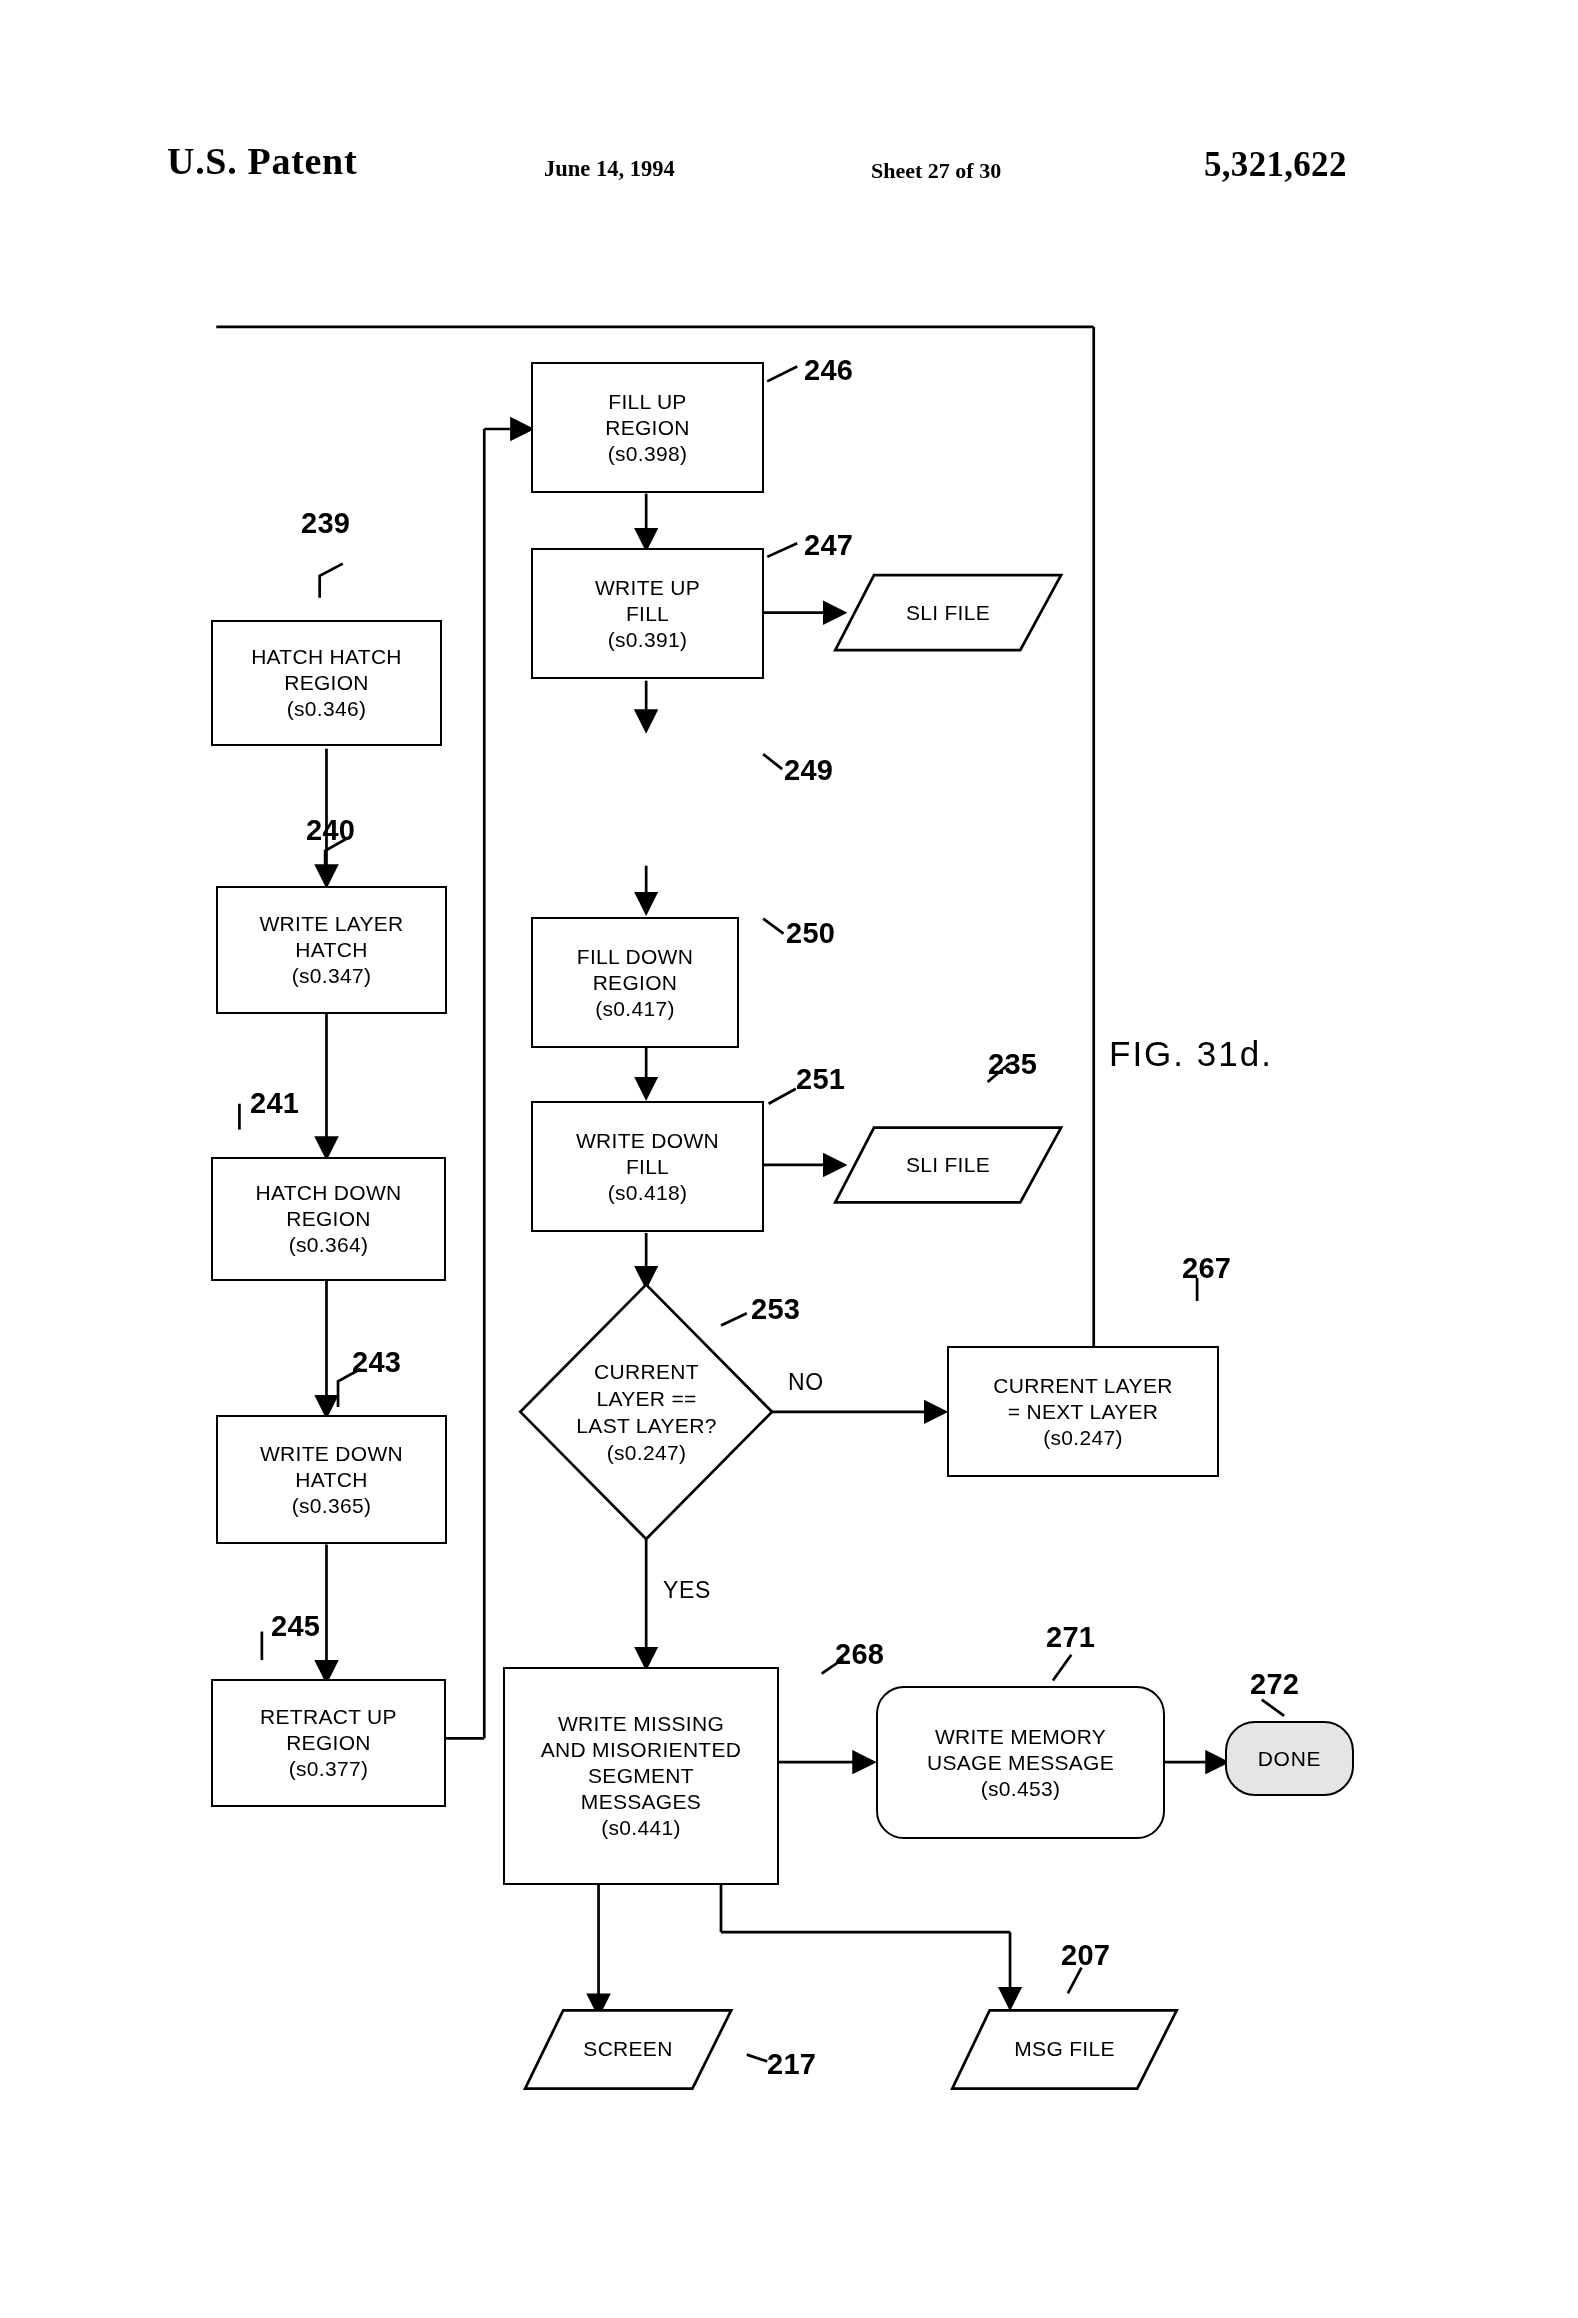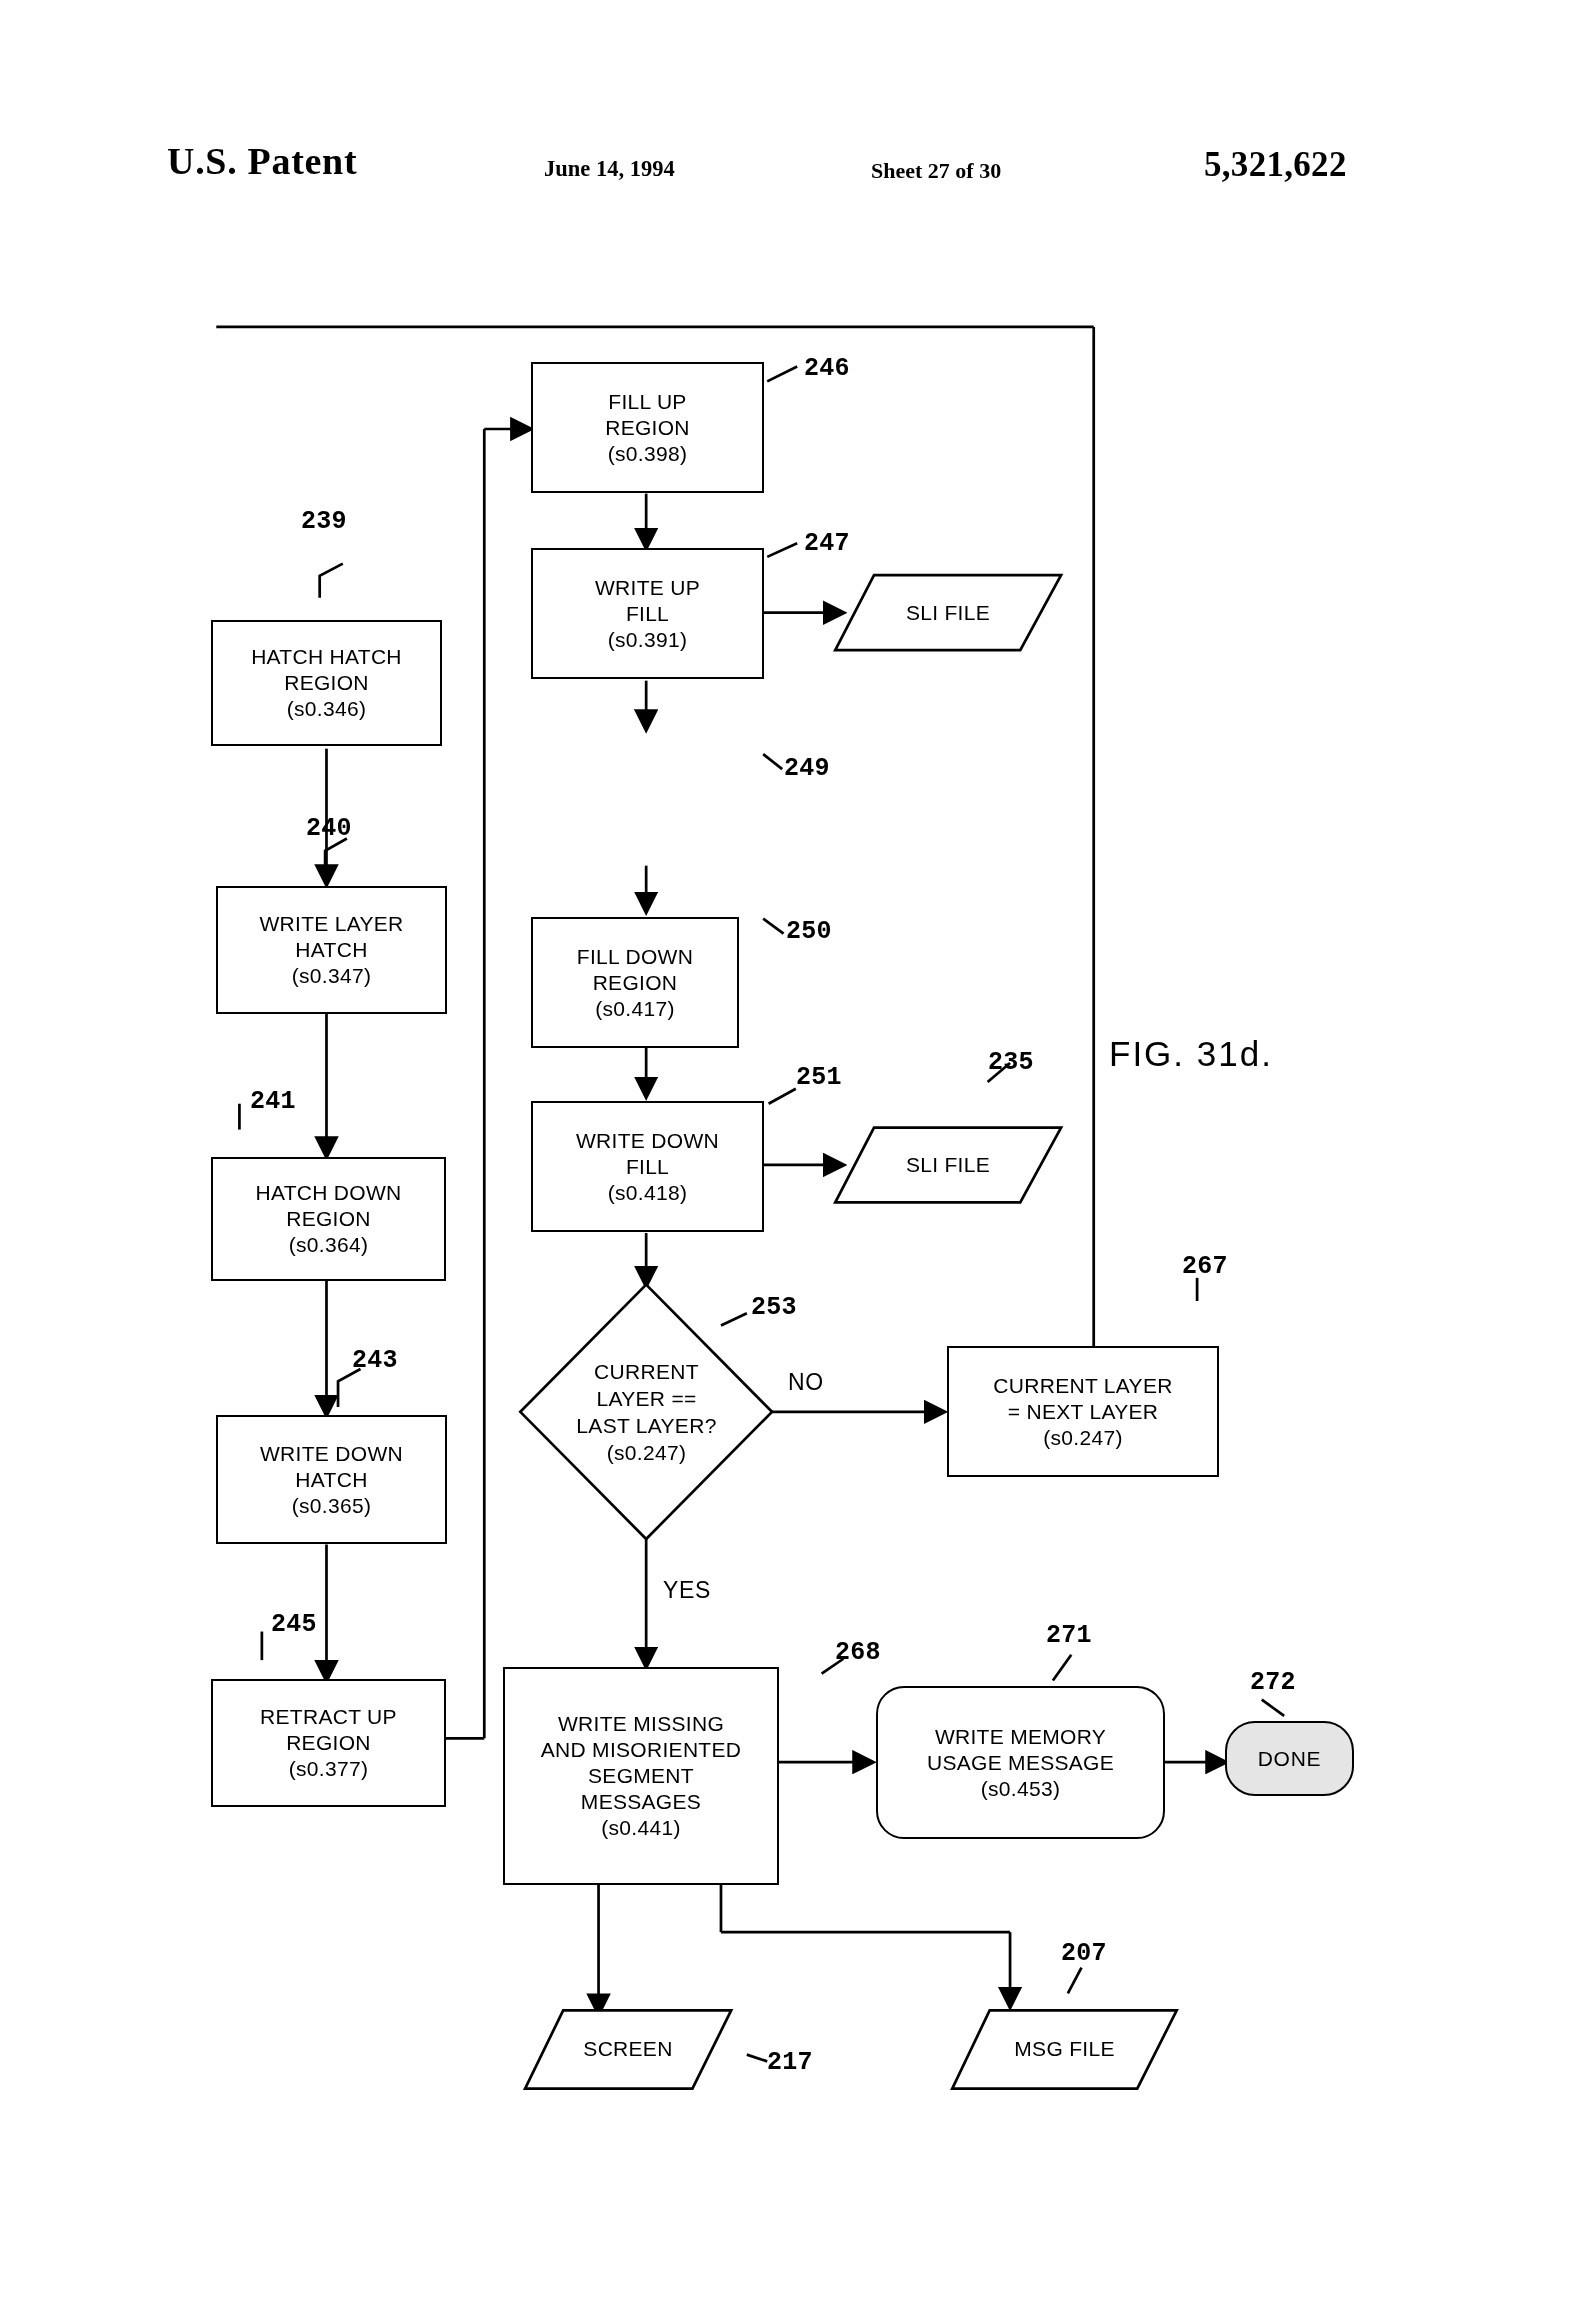--- a/index.html
+++ b/index.html
@@ -141,23 +141,23 @@
     justify-content: center;
     font-family: "Liberation Sans", sans-serif;
     font-size: 21px;
     letter-spacing: 0.7px;
     background: #e5e5e5;
   }
 
   
   .ref {
     position: absolute;
-    font-family: Liberation Mono, monospace;
-    font-weight: bold;
-    font-size: 25px;
+    font-family: Liberation Sans, sans-serif;
+    font-weight: bold;
+    font-size: 29px;
     letter-spacing: 0.3px;
   }
   .edge-label {
     position: absolute;
     font-family: "Liberation Sans", sans-serif;
     font-weight: normal;
     font-size: 23px;
     letter-spacing: 0.7px;
   }
   .fig-label {

